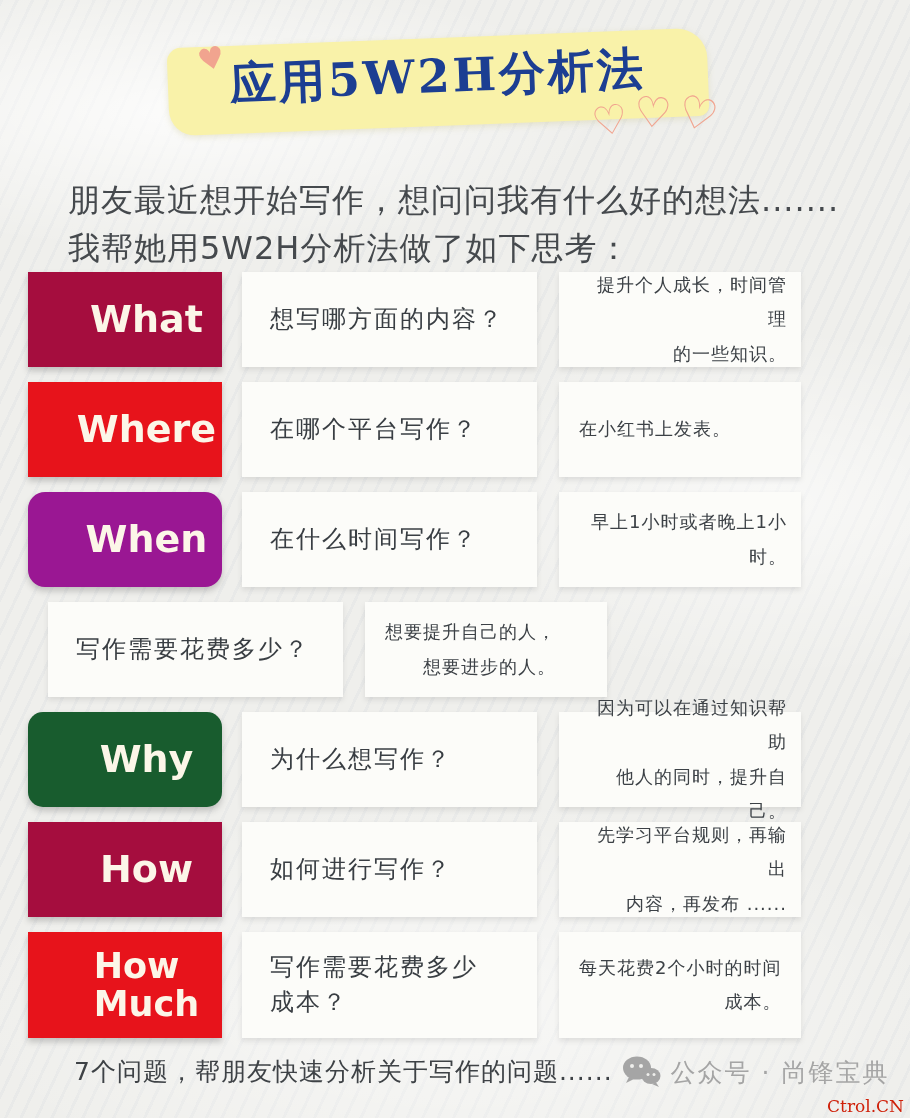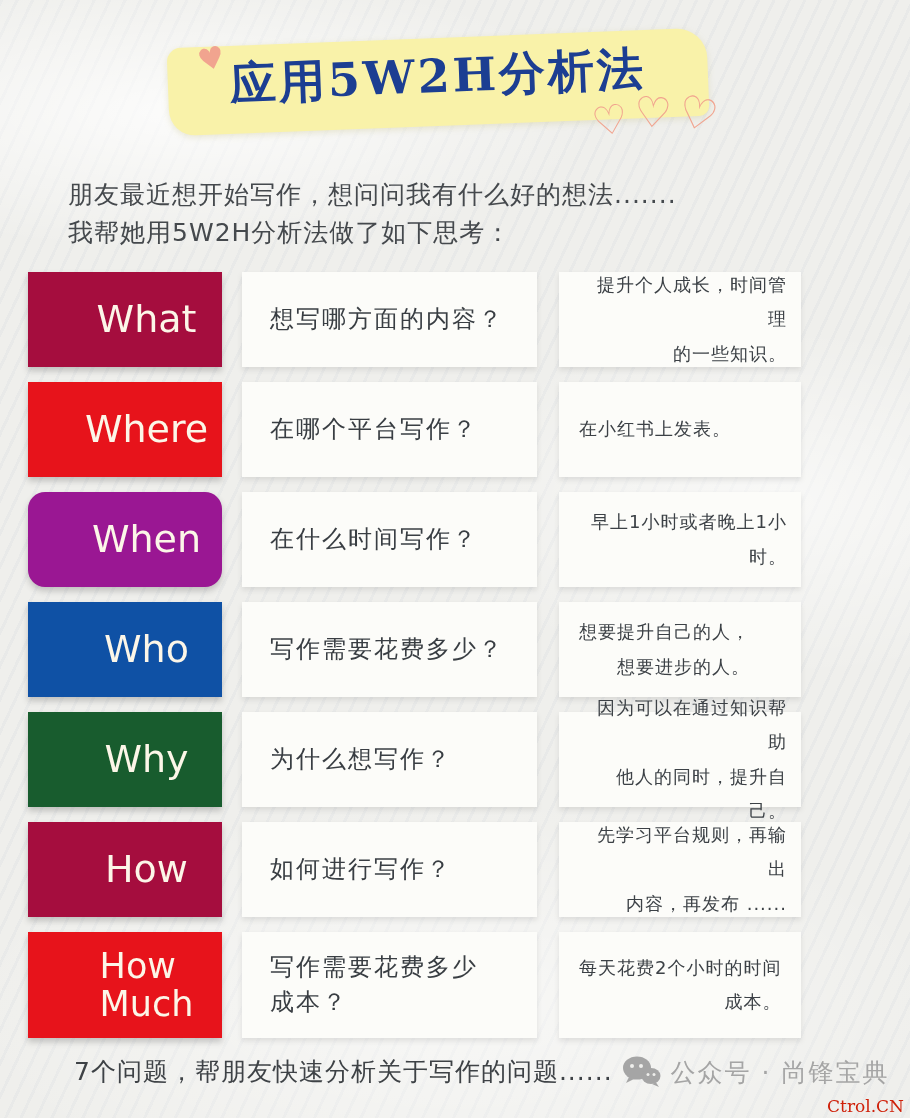--- a/index.html
+++ b/index.html
@@ -46,21 +46,21 @@
   .heart { position: absolute; color: #f1a48f; line-height: 1; }
   .heart-small-filled { left: 198px; top: 44px; font-size: 30px; transform: rotate(-14deg); }
   .heart-o1 { left: 592px; top: 100px; font-size: 40px; transform: rotate(-10deg); font-weight: bold; }
   .heart-o2 { left: 634px; top: 92px;  font-size: 42px; transform: rotate(4deg);  font-weight: bold; }
   .heart-o3 { left: 678px; top: 92px;  font-size: 44px; transform: rotate(14deg); font-weight: bold; }
 
   
   .intro {
     position: absolute;
     left: 68px; top: 176px;
-    font-size: 25px;
+    font-size: 32px;
     line-height: 1.5;
     color: #45494d;
     letter-spacing: 1px;
   }
 
   
   .table {
     position: absolute;
     left: 28px; top: 272px;
     display: flex;
@@ -68,21 +68,21 @@
     gap: 15px;
   }
   .row { display: flex; align-items: stretch; height: 95px; }
   .row.tall { height: 106px; }
   .label-cell {
     width: 194px;
     display: flex;
     align-items: center;
     justify-content: center;
     color: #fcf6e8;
-    font-weight: normal;
+    font-weight: bold;
     font-size: 38px;
     box-shadow: 0 4px 6px rgba(60,60,60,0.25);
     padding-left: 43px;
   }
   .label-cell .label-text { white-space: pre-line; line-height: 1.1; text-align: left; }
   .row.tall .label-cell { font-size: 35px; }
   .q-cell {
     width: 295px;
     margin-left: 20px;
     background: #fcfcf9;
@@ -182,30 +182,27 @@
 
     <div class="row">
       <div class="label-cell" style="background-color: rgb(154, 23, 147); border-radius: 17px;">
           <span class="label-text">When</span>
         </div>
       <div class="q-cell">在什么时间写作？</div>
       <div class="a-cell">早上1小时或者晚上1小时。</div>
     </div>
 
     <div class="row">
-      <div class="label-cell" style="background-color: rgb(15, 81, 165);">
-          <span class="label-text">Who</span>
-        </div>
       <div class="q-cell">写作需要花费多少？</div>
       <div class="a-cell">想要提升自己的人，
 想要进步的人。</div>
     </div>
 
     <div class="row">
-      <div class="label-cell" style="background-color: rgb(24, 92, 46);">
+      <div class="label-cell" style="background-color: rgb(24, 92, 46); border-radius: 15px;">
           <span class="label-text">Why</span>
         </div>
       <div class="q-cell">为什么想写作？</div>
       <div class="a-cell">因为可以在通过知识帮助
 他人的同时，提升自己。</div>
     </div>
 
     <div class="row">
       <div class="label-cell" style="background-color: rgb(165, 13, 62);">
           <span class="label-text">How</span>

